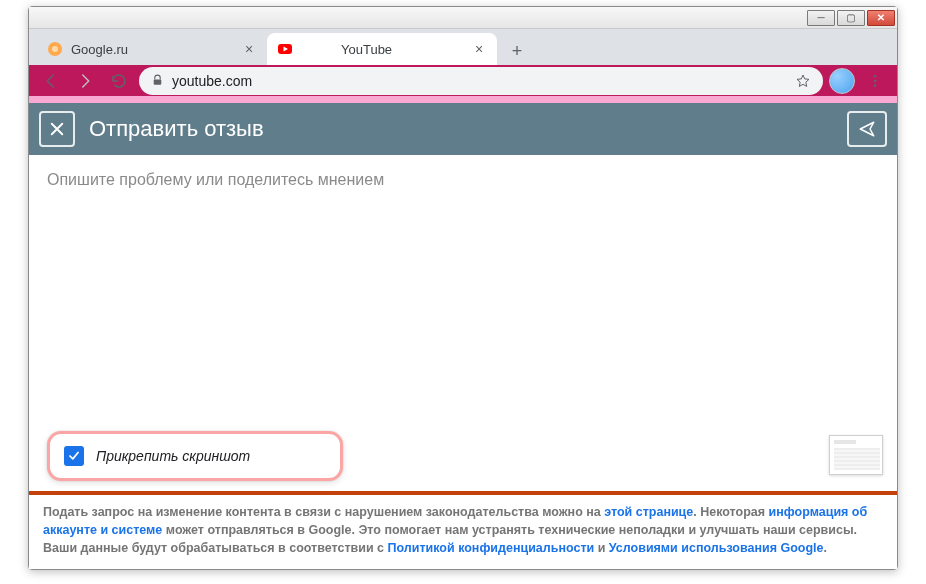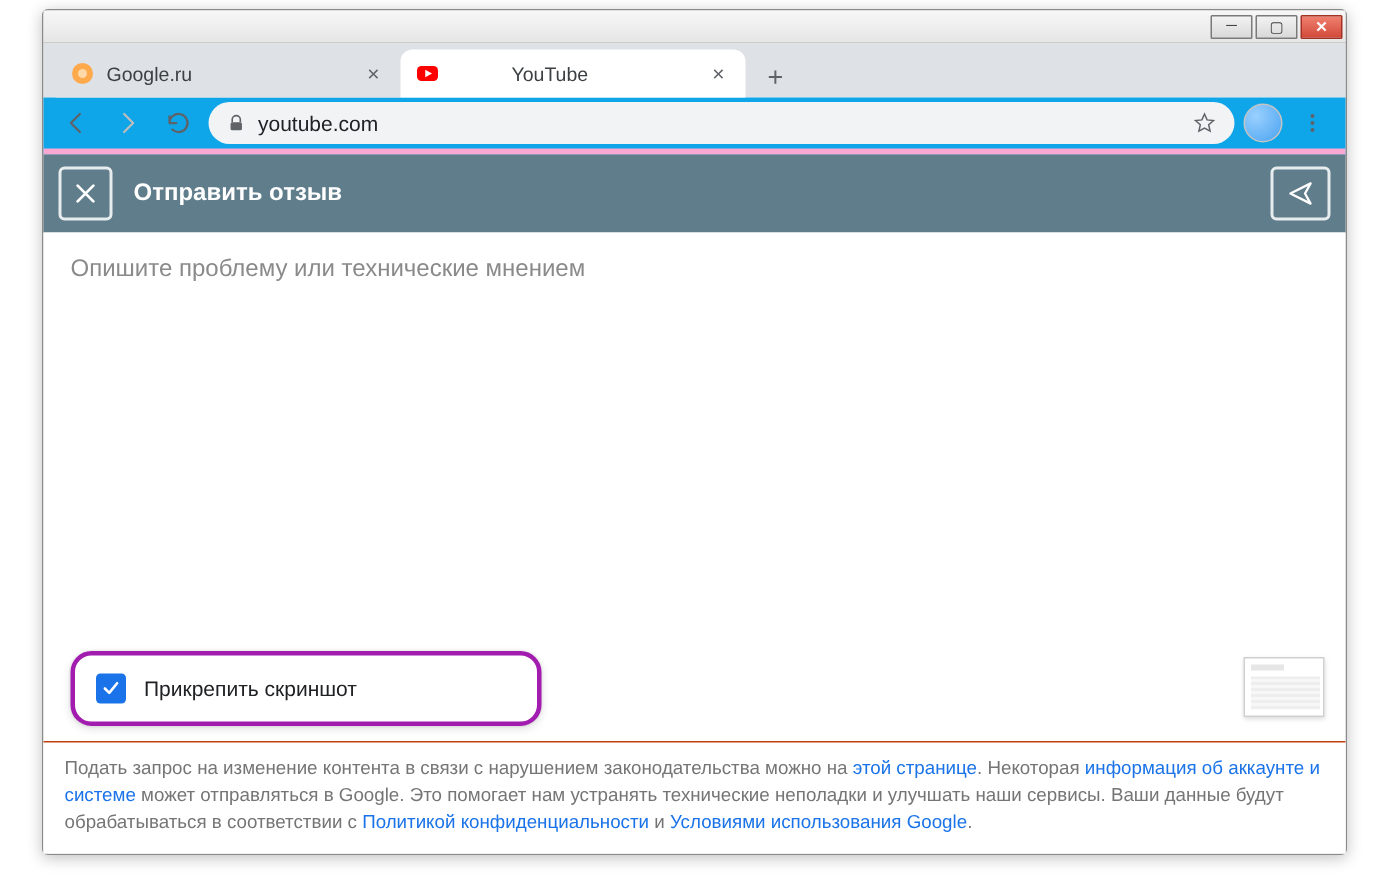--- a/index.html
+++ b/index.html
@@ -85,26 +85,26 @@
   .tab .tab-close { font-size: 14px; color: #5f6368; width: 16px; text-align: center; }
   .newtab {
     width: 28px; height: 28px; margin-left: 6px;
     display: flex; align-items: center; justify-content: center;
     color: #5f6368; font-size: 18px;
     border-radius: 50%;
   }
   
   .addrrow {
     height: 38px;
-    background: #0ea5e9;
+    background: #be185d;
     display: flex;
     align-items: center;
     padding: 0 8px;
     gap: 6px;
-    border-bottom: 4px solid #f9a8d4;
+    border-bottom: 7px solid #f9a8d4;
   }
   .navicon {
     width: 28px; height: 28px;
     display: flex; align-items: center; justify-content: center;
     color: #5f6368;
   }
   .navicon.disabled { color: #bdbdbd; }
   .omnibox {
     flex: 1;
     height: 28px;
@@ -136,21 +136,21 @@
     gap: 14px;
     color: #fff;
   }
   .fbclose {
     width: 36px; height: 36px;
     border: 2px solid rgba(255,255,255,0.85);
     border-radius: 4px;
     display:flex; align-items:center; justify-content:center;
     color:#fff;
   }
-  .fbtitle { font-size: 16px; font-weight: 700; flex:1; }
+  .fbtitle { font-size: 22px; font-weight: 400; flex:1; }
   .fbsend {
     width: 40px; height: 36px;
     border: 2px solid rgba(255,255,255,0.85);
     border-radius: 4px;
     display:flex; align-items:center; justify-content:center;
   }
   
   .content {
     flex: 1;
     background: #fff;
@@ -169,25 +169,26 @@
     height: 70px;
     display: flex;
     align-items: center;
     padding: 0 18px;
     position: relative;
   }
   .attachbox {
     display: inline-flex;
     align-items: center;
     gap: 12px;
-    padding: 12px 120px 12px 14px;
-    border: 3px solid #a21caf;
+    padding: 12px 90px 12px 14px;
+    border: 3px solid #fca5a5;
     border-radius: 14px;
     box-shadow: 0 0 0 1px rgba(0,0,0,0.04), 0 2px 6px rgba(0,0,0,0.12);
     background: #fff;
+    font-style: italic;
   }
   .checkbox {
     width: 20px; height: 20px;
     background: #1a73e8;
     border-radius: 3px;
     display:flex; align-items:center; justify-content:center;
     color:#fff;
   }
   .attachlabel { font-size: 14px; color: #202124; }
   .thumb {
@@ -203,22 +204,23 @@
     content:""; position:absolute; background:#e6e6e6;
   }
   .thumb::before { left:4px; top:4px; width:22px; height:4px; }
   .thumb::after { left:4px; top:12px; width:46px; height:22px; background: repeating-linear-gradient(#eee, #eee 2px, #f7f7f7 2px, #f7f7f7 4px); }
   
   .footer {
     padding: 8px 14px 12px 14px;
     font-size: 12.5px;
     line-height: 1.45;
     color: #757575;
-    border-top: 1px solid #c2410c;
-    background: #fff;
+    border-top: 4px solid #c2410c;
+    background: #fff;
+    font-weight: bold;
   }
   .footer a { color: #1a73e8; text-decoration: none; }
   svg { display:block; }
 </style>
 </head>
 <body>
 
 <div class="window">
 
   <div class="titlebar">
@@ -307,21 +309,21 @@
     </div>
     <div class="fbtitle">Отправить отзыв</div>
     <div class="fbsend">
       <svg width="22" height="18" viewBox="0 0 24 24">
           <path d="M3 12l18-9-5 9 5 9-18-9z" stroke="#fff" stroke-width="2" fill="none" stroke-linejoin="round"></path>
         </svg>
     </div>
   </div>
 
   <div class="content">
-    <div class="placeholder">Опишите проблему или технические мнением</div>
+    <div class="placeholder">Опишите проблему или поделитесь мнением</div>
     <div class="textarea-zone"></div>
 
     <div class="attachrow">
       <div class="attachbox">
         <div class="checkbox">
           <svg width="14" height="14" viewBox="0 0 24 24">
               <path d="M5 12l5 5 9-11" stroke="#fff" stroke-width="3" fill="none" stroke-linecap="round" stroke-linejoin="round"></path>
             </svg>
         </div>
         <span class="attachlabel">Прикрепить скриншот</span>

